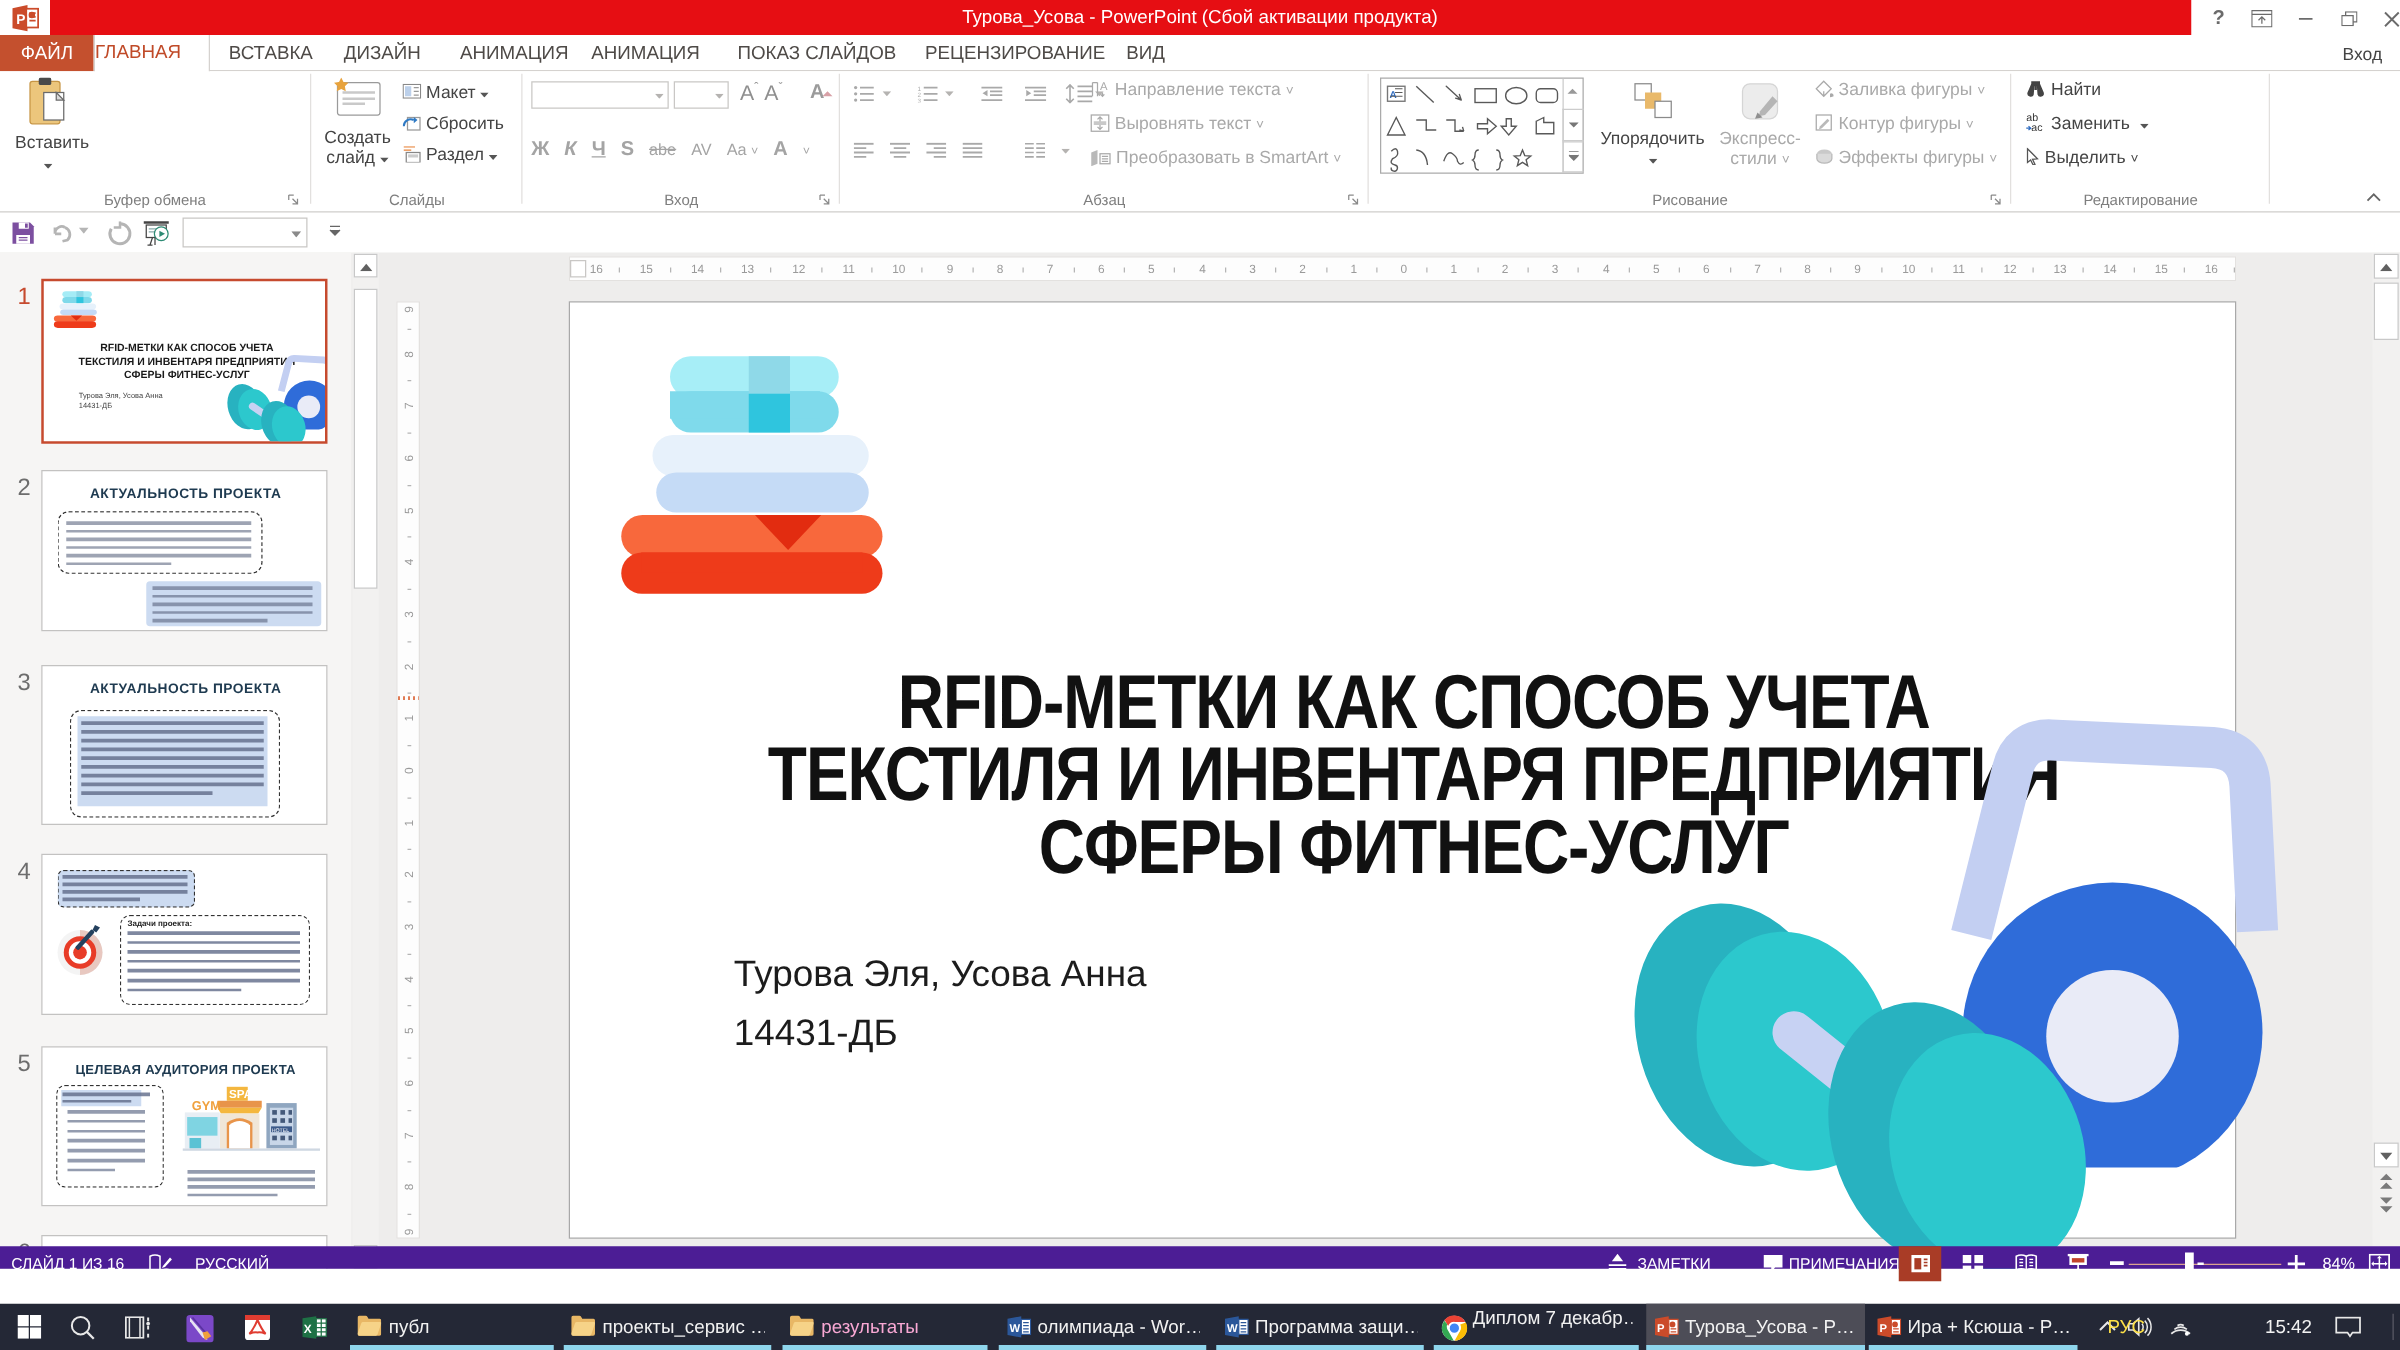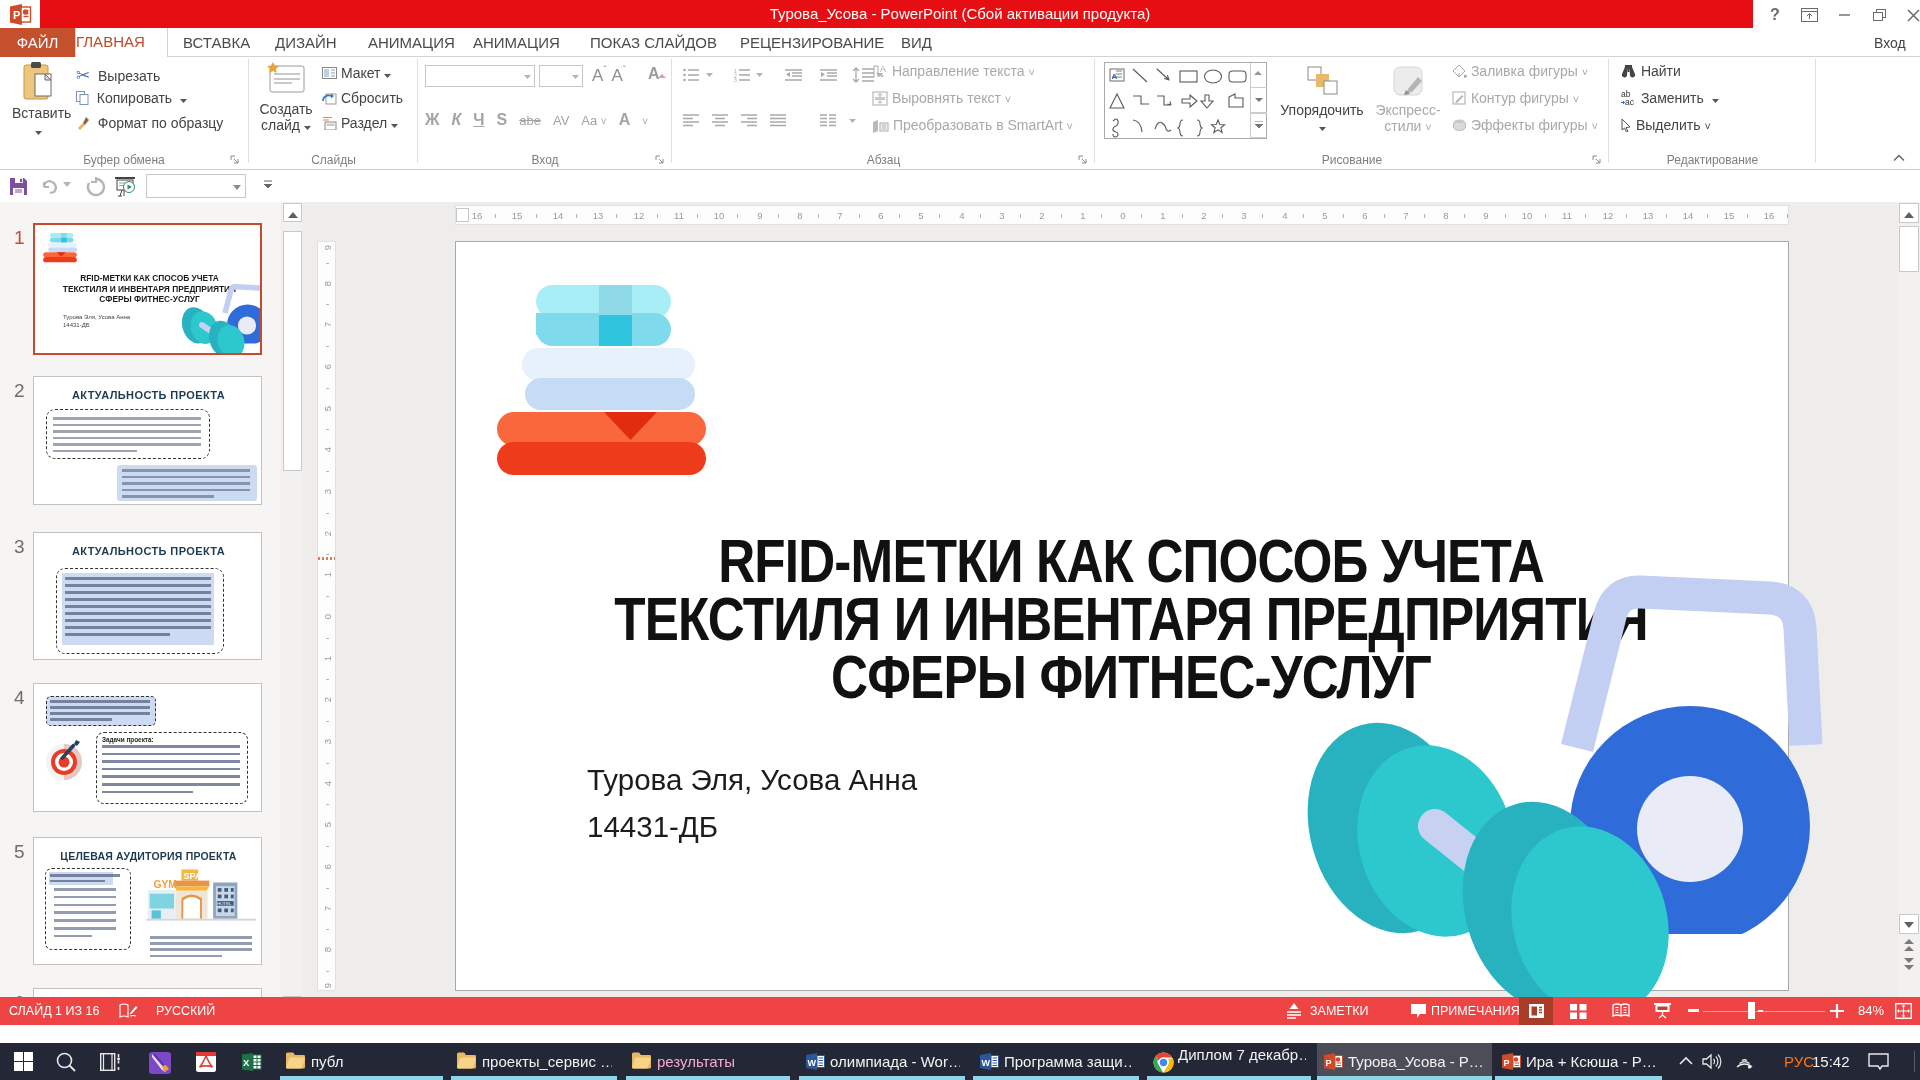--- a/index.html
+++ b/index.html
@@ -89,33 +89,20 @@
   <svg width="34" height="42" viewBox="0 0 34 42">
         <rect x="3" y="3" width="24" height="34" rx="2" fill="#ecc67c" stroke="#c79645"></rect>
         <rect x="10" y="0" width="10" height="6" rx="1.5" fill="#4a4a4a"></rect>
         <rect x="14" y="12" width="16" height="22" fill="#fff" stroke="#6a6a6a"></rect>
         <path d="M24 12 L30 18 L24 18 Z" fill="#d9d9d9" stroke="#6a6a6a"></path>
       </svg>
   <div style="font-size:14px;color:#444;margin-top:-2px">Вставить</div>
   <div style="margin-top:1px"><svg width="7" height="4">
           <path d="M0 0 L3.5 4 L7 0" fill="#555"></path>
         </svg></div>
- </div>
- <div class="abs" style="left:76px;top:8px;font-size:14px;color:#444">
-  <div style="height:25px"><span style="color:#4472b8;font-size:17px">✂</span>&nbsp; Вырезать</div>
-  <div style="height:25px"><svg width="13" height="14" viewBox="0 0 13 14" style="vertical-align:-2px">
-          <rect x="0.5" y="0.5" width="8" height="10" fill="#fff" stroke="#7d95bd"></rect>
-          <rect x="4" y="3.5" width="8" height="10" fill="#fff" stroke="#7d95bd"></rect>
-        </svg>&nbsp; Копировать &nbsp;<svg width="7" height="4">
-          <path d="M0 0 L3.5 4 L7 0" fill="#555"></path>
-        </svg></div>
-  <div style="height:25px"><svg width="14" height="14" viewBox="0 0 14 14" style="vertical-align:-2px">
-          <path d="M2 12 L7 7 L9 9 L4 14 Z" fill="#e8b35c"></path>
-          <path d="M7 7 L10 1 L13 4 L9 9 Z" fill="#8a6a4a"></path>
-        </svg>&nbsp; Формат по образцу</div>
  </div>
 
  <div class="abs" style="left:258px;top:5px;width:56px;text-align:center">
   <svg width="40" height="34" viewBox="0 0 40 34">
         <rect x="4" y="4" width="34" height="26" rx="2" fill="#fff" stroke="#9a9a9a"></rect>
         <path d="M8 12 h26 M8 17 h26 M8 21 h18" stroke="#c9c9c9" stroke-width="2"></path>
         <path d="M7 0 l1.8 3.6 4 .6 -2.9 2.8 .7 4 -3.6-1.9 -3.6 1.9 .7-4 -2.9-2.8 4-.6 Z" fill="#e8a33d"></path>
       </svg>
   <div style="font-size:14px;color:#444;margin-top:2px">Создать<br>слайд <svg width="7" height="4">
           <path d="M0 0 L3.5 4 L7 0" fill="#555"></path>
@@ -767,21 +754,21 @@
 <rect x="322" y="370" width="163" height="16" fill="#fff"></rect>
 <circle cx="390" cy="265" r="53" fill="#e9ebf7"></circle>
 <ellipse cx="90" cy="264" rx="80" ry="107" fill="#28b2c0" transform="rotate(-16 90 264)"></ellipse>
 <ellipse cx="136" cy="277" rx="77" ry="97" fill="#2cc8cd" transform="rotate(-16 136 277)"></ellipse>
 <path d="M 135 262 L 205 318" stroke="#c7d2f3" stroke-width="34" stroke-linecap="round"></path>
 <ellipse cx="245" cy="343" rx="80" ry="107" fill="#28b2c0" transform="rotate(-16 245 343)"></ellipse>
 <ellipse cx="290" cy="358" rx="77" ry="97" fill="#2cc8cd" transform="rotate(-16 290 358)"></ellipse>
 </svg>
 </div>
 
-<div class="abs" id="status" style="left:0;top:997px;width:1920px;height:28px;background:#ef4444;color:#fff;font-size:13px">
+<div class="abs" id="status" style="left:0;top:997px;width:1920px;height:18px;background:#4c1d95;color:#fff;font-size:13px">
  <div class="abs" style="left:9px;top:7px;font-size:12.5px">СЛАЙД 1 ИЗ 16</div>
  <svg class="abs" style="left:119px;top:6px" width="19" height="16" viewBox="0 0 19 16">
       <path d="M1 2 q4 -2 8 0 v12 q-4 -2 -8 0 Z" fill="none" stroke="#fff" stroke-width="1.2"></path>
       <path d="M11 13 q3 -1 6 0" fill="none" stroke="#fff" stroke-width="1.2"></path>
       <path d="M11.5 9.5 l5.5 -6.5 1.5 1.5 -5.5 6 -2.5 .8 Z" fill="#fff"></path>
     </svg>
  <div class="abs" style="left:156px;top:7px;font-size:12.5px">РУССКИЙ</div>
  <svg class="abs" style="left:1286px;top:6px" width="16" height="16" viewBox="0 0 16 16">
       <path d="M8 0 L12.5 6 H3.5 Z" fill="#fff"></path>
       <path d="M1 9 h14 M1 12 h14 M1 15 h9" stroke="#fff" stroke-width="1.4"></path>
@@ -934,19 +921,19 @@
       <path d="M1 8 L7 2 L13 8" stroke="#e8e8e8" stroke-width="1.6" fill="none"></path>
     </svg>
 <svg class="abs" style="left:1702px;top:10px" width="20" height="17" viewBox="0 0 20 17">
       <path d="M1 6 h3.5 L9 2 V15 L4.5 11 H1 Z" fill="none" stroke="#e8e8e8" stroke-width="1.3"></path>
       <path d="M11.5 6 a3.5 3.5 0 0 1 0 5 M13.8 3.5 a7 7 0 0 1 0 10 M16 1.5 a10 10 0 0 1 0 14" stroke="#e8e8e8" stroke-width="1.2" fill="none"></path>
     </svg>
 <svg class="abs" style="left:1735px;top:11px" width="19" height="15" viewBox="0 0 19 15">
       <path d="M2 13 a11 11 0 0 1 15 0 M4.5 9.5 a8 8 0 0 1 10 0 M7 6.5 a5 5 0 0 1 5 0" stroke="#e8e8e8" stroke-width="1.4" fill="none"></path>
       <circle cx="14.5" cy="13" r="1.6" fill="#fff"></circle>
     </svg>
-<div class="abs" style="left:1784px;top:10px;color:#f97316;font-size:15px">РУС</div>
+<div class="abs" style="left:1686px;top:10px;color:#fde047;font-size:15px">РУС</div>
 <div class="abs" style="left:1812px;top:10px;color:#f2f2f2;font-size:15px">15:42</div>
 <svg class="abs" style="left:1868px;top:10px" width="21" height="18" viewBox="0 0 21 18">
       <path d="M1 1 h19 v12 h-6 l-2 3 -2 -3 H1 Z" fill="none" stroke="#e8e8e8" stroke-width="1.4"></path>
     </svg>
 <div class="abs" style="left:1914px;top:8px;width:1px;height:21px;background:#5a5a66"></div>
 </div>
 
 </body></html>

